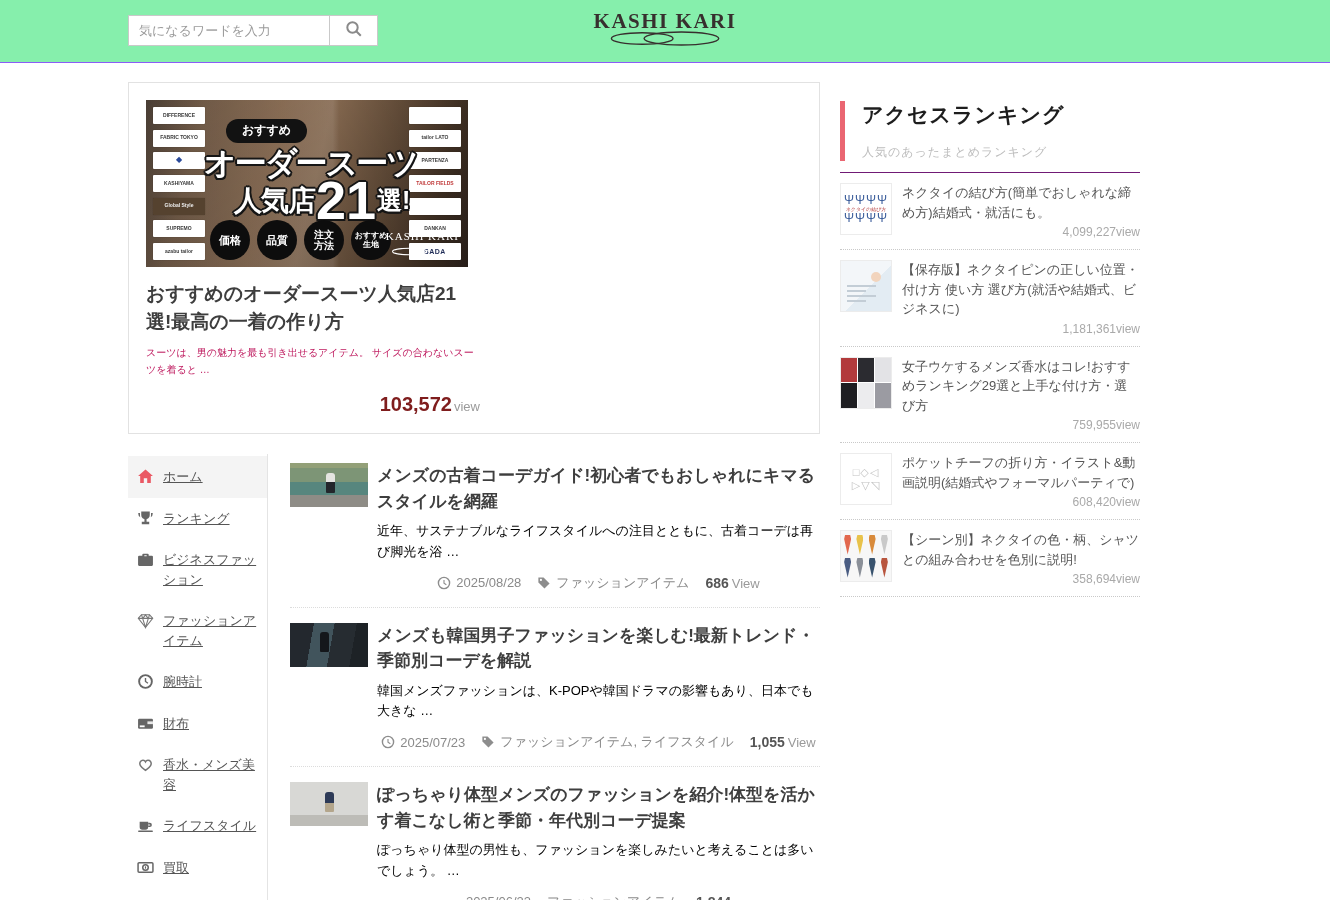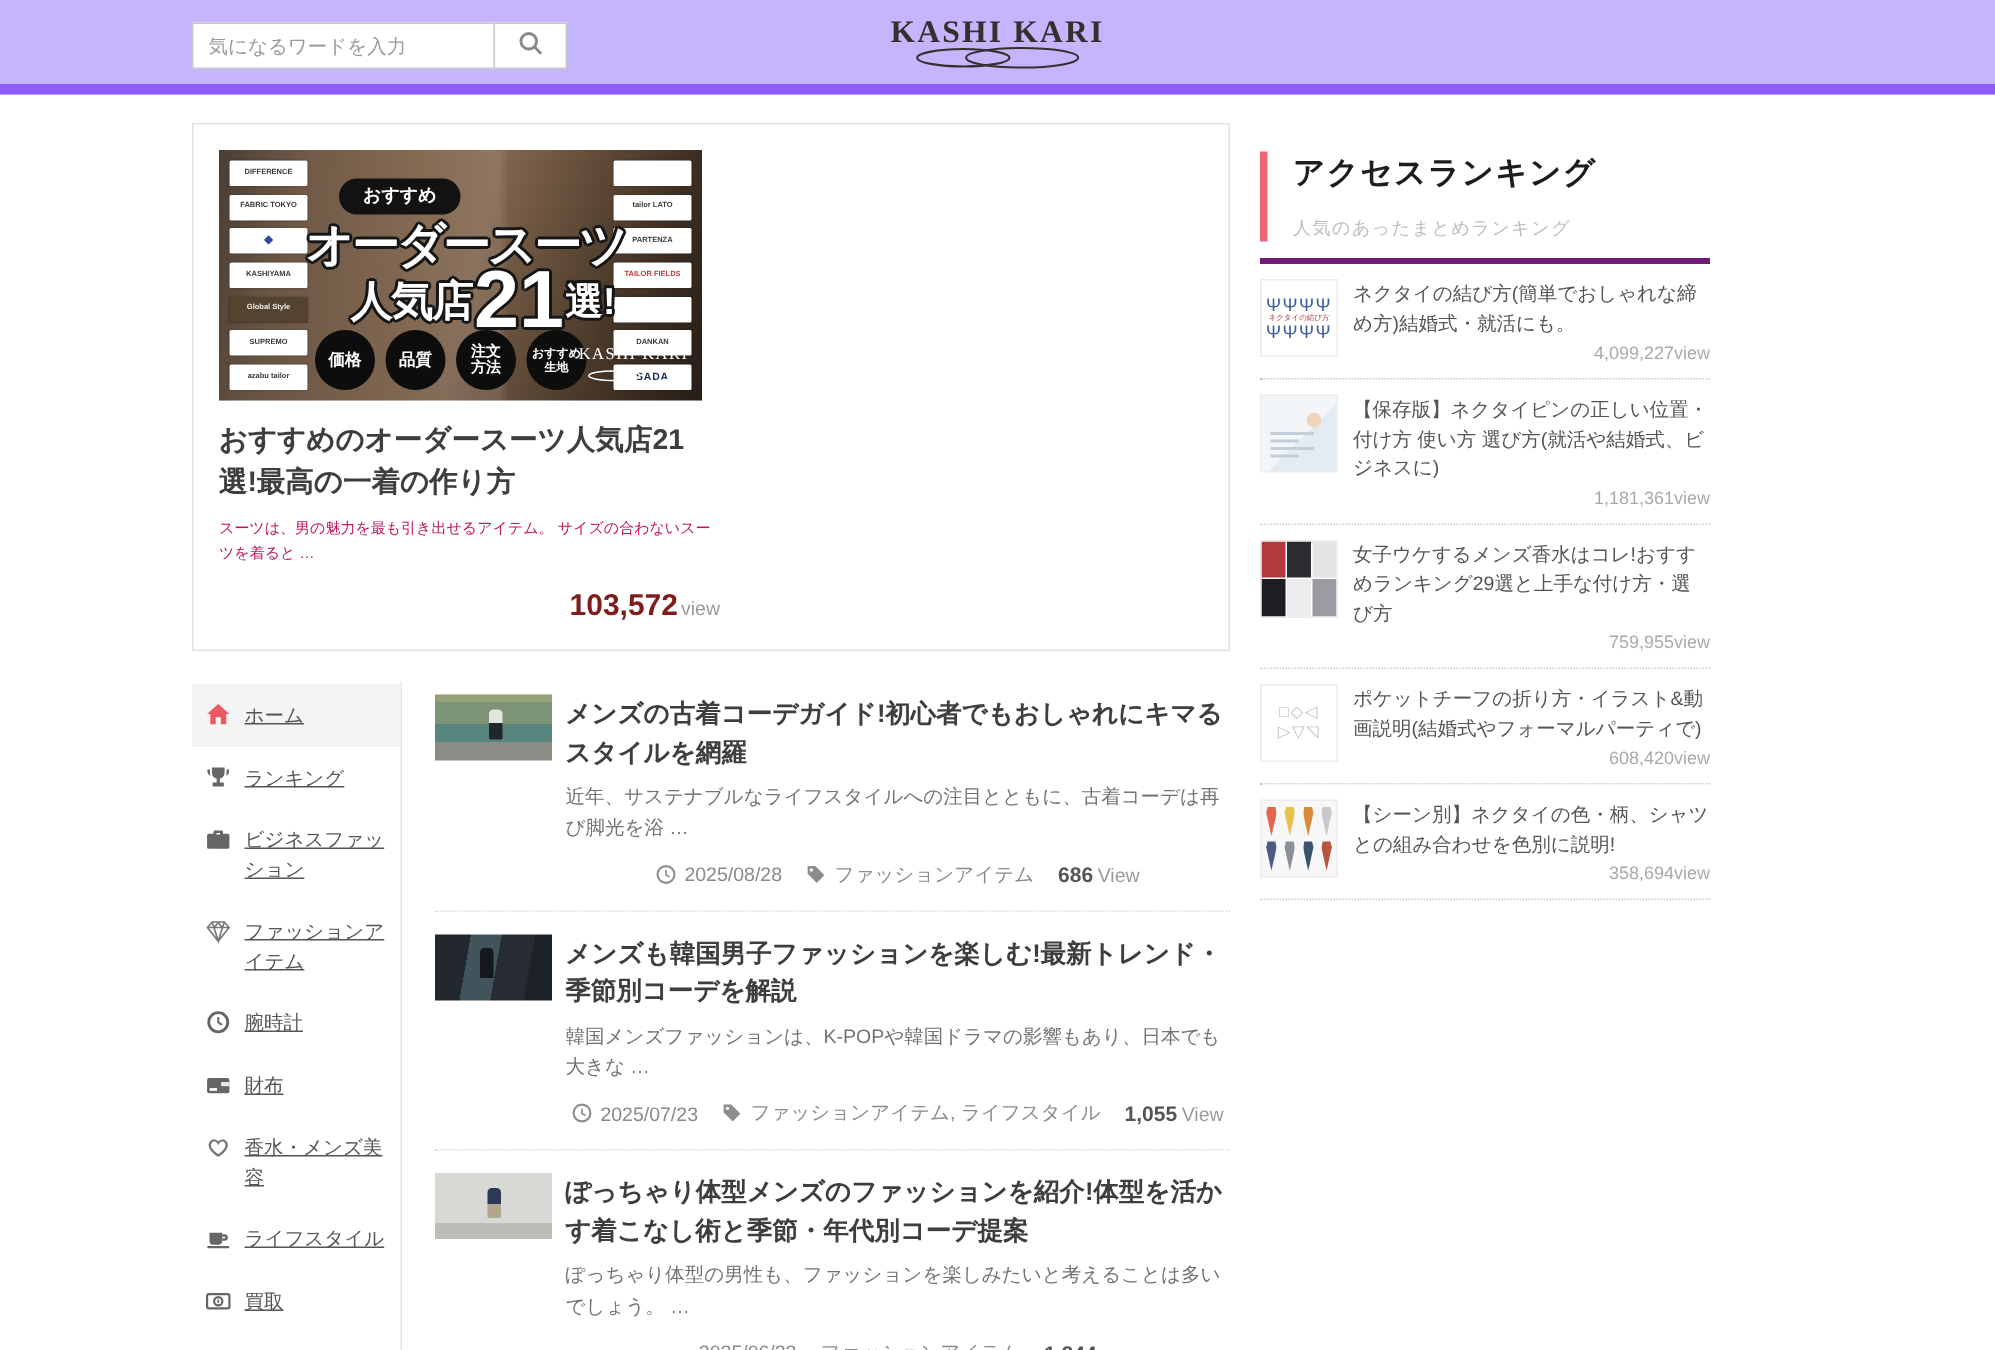--- a/index.html
+++ b/index.html
@@ -1,20 +1,20 @@
 <!DOCTYPE html>
 <html><head>
 <meta charset="utf-8">
 <style>
   * { margin:0; padding:0; box-sizing:border-box; }
   html,body { width:1330px; height:900px; overflow:hidden; background:#fff;
     font-family:"Liberation Sans","DejaVu Sans",sans-serif; color:#3e3e3e; }
 
   
-  .site-header { position:relative; height:63px; background:#c4b5fd; border-bottom:7px solid #8b5cf6; }
+  .site-header { position:relative; height:63px; background:#86efac; border-bottom:1px solid #8b5cf6; }
   .search-box { position:absolute; left:128px; top:15px; display:flex; }
   .search-input { width:202px; height:31px; border:1px solid #c9c9c9; padding:0 10px; font-size:13px; color:#444; outline:none; }
   .search-input::placeholder { color:#9b9b9b; }
   .search-btn { width:49px; height:31px; margin-left:-1px; border:1px solid #c9c9c9; background:#fff; display:flex; align-items:center; justify-content:center; cursor:pointer; }
   .logo { position:absolute; left:50%; top:9px; transform:translateX(-50%); text-align:center; cursor:pointer; }
   .logo-text { font-family:"Liberation Serif","DejaVu Serif",serif; font-size:21px; font-weight:600; letter-spacing:1.5px; color:#372f2e; white-space:nowrap; }
   .logo-swirl { margin-top:-3px; }
 
   
   .main { display:flex; margin:19px 0 0 128px; width:1012px; }
@@ -64,34 +64,34 @@
   .a-thumb { position:relative; width:78px; height:44px; flex:none; overflow:hidden; }
   .person { position:absolute; width:9px; height:20px; border-radius:3px 3px 1px 1px; }
   .at1 { background:linear-gradient(#93a078 0 12%, #7d9576 12% 44%, #57867e 44% 72%, #8e8c86 72%); }
   .at1 .person { left:36px; top:10px; background:linear-gradient(#e4e4e0 0 45%, #23262b 45%); }
   .at2 { background:linear-gradient(100deg,#23282e 0 28%, #41545c 28% 52%, #262c31 52% 78%, #1d2226 78%); }
   .at2 .person { left:30px; top:9px; background:#14171b; }
   .at3 { background:linear-gradient(#d8d8d5 0 76%, #bdbcb7 76%); }
   .at3 .person { left:35px; top:10px; background:linear-gradient(#2d3a57 0 55%, #b4a68c 55%); }
   .a-body { flex:1; }
   .a-title { font-size:17px; font-weight:bold; color:#3e3e3e; line-height:1.5; }
-  .a-excerpt { font-size:13px; color:#737373; line-height:1.6; margin-top:7px; }
+  .a-excerpt { font-size:13px; color:#000000; line-height:1.6; margin-top:7px; }
   .a-meta { display:flex; align-items:center; margin-top:11px; font-size:13px; color:#8a8a8a;justify-content:center; }
   .a-meta svg { margin-right:5px; }
   .m-date { margin-right:16px; display:flex; align-items:center; }
   .m-cats { display:flex; align-items:center; }
   .m-views { margin-left:16px; }
   .v-num { font-size:14px; font-weight:bold; color:#555; }
   .v-unit { font-size:13px; color:#9a9a9a; margin-left:3px; }
 
   
   .rank-header { border-left:5px solid #ea6672; padding-left:17px; margin-top:19px; }
   .rank-title { font-size:21px; font-weight:bold; color:#1d1d1d; letter-spacing:1px; }
   .rank-sub { font-size:12px; color:#bdbdbd; letter-spacing:1px; margin-top:15px; }
-  .rank-list { margin-top:11px; border-top:4px solid #701a75; }
+  .rank-list { margin-top:11px; border-top:1px solid #701a75; }
   .rank-item { display:flex; gap:10px; padding:10px 0; border-bottom:1px dotted #c9c9c9; cursor:pointer; }
   .r-thumb { width:52px; height:52px; flex:none; border:1px solid #ececec; overflow:hidden; display:flex; flex-direction:column; align-items:center; justify-content:center; background:#fff; }
   .r-body { flex:1; display:flex; flex-direction:column; }
   .r-text { font-size:13px; color:#555; line-height:1.5; }
   .r-views { text-align:right; font-size:12px; color:#a9a9a9; margin-top:3px; }
   .tie-row { color:#3d5f9c; font-size:12px; line-height:1; letter-spacing:1px; }
   .rt1 .band { font-size:5px; color:#b03030; background:#fff; line-height:1.3; }
   .rt2 { background:linear-gradient(135deg,#f3f6f9 0 55%, #e3ecf3 55%); align-items:flex-start; padding:4px; }
   .sketch-line { width:70%; height:2px; background:#c3cdd6; margin:3px 0 0 2px; }
   .sketch-line.short { width:45%; }

